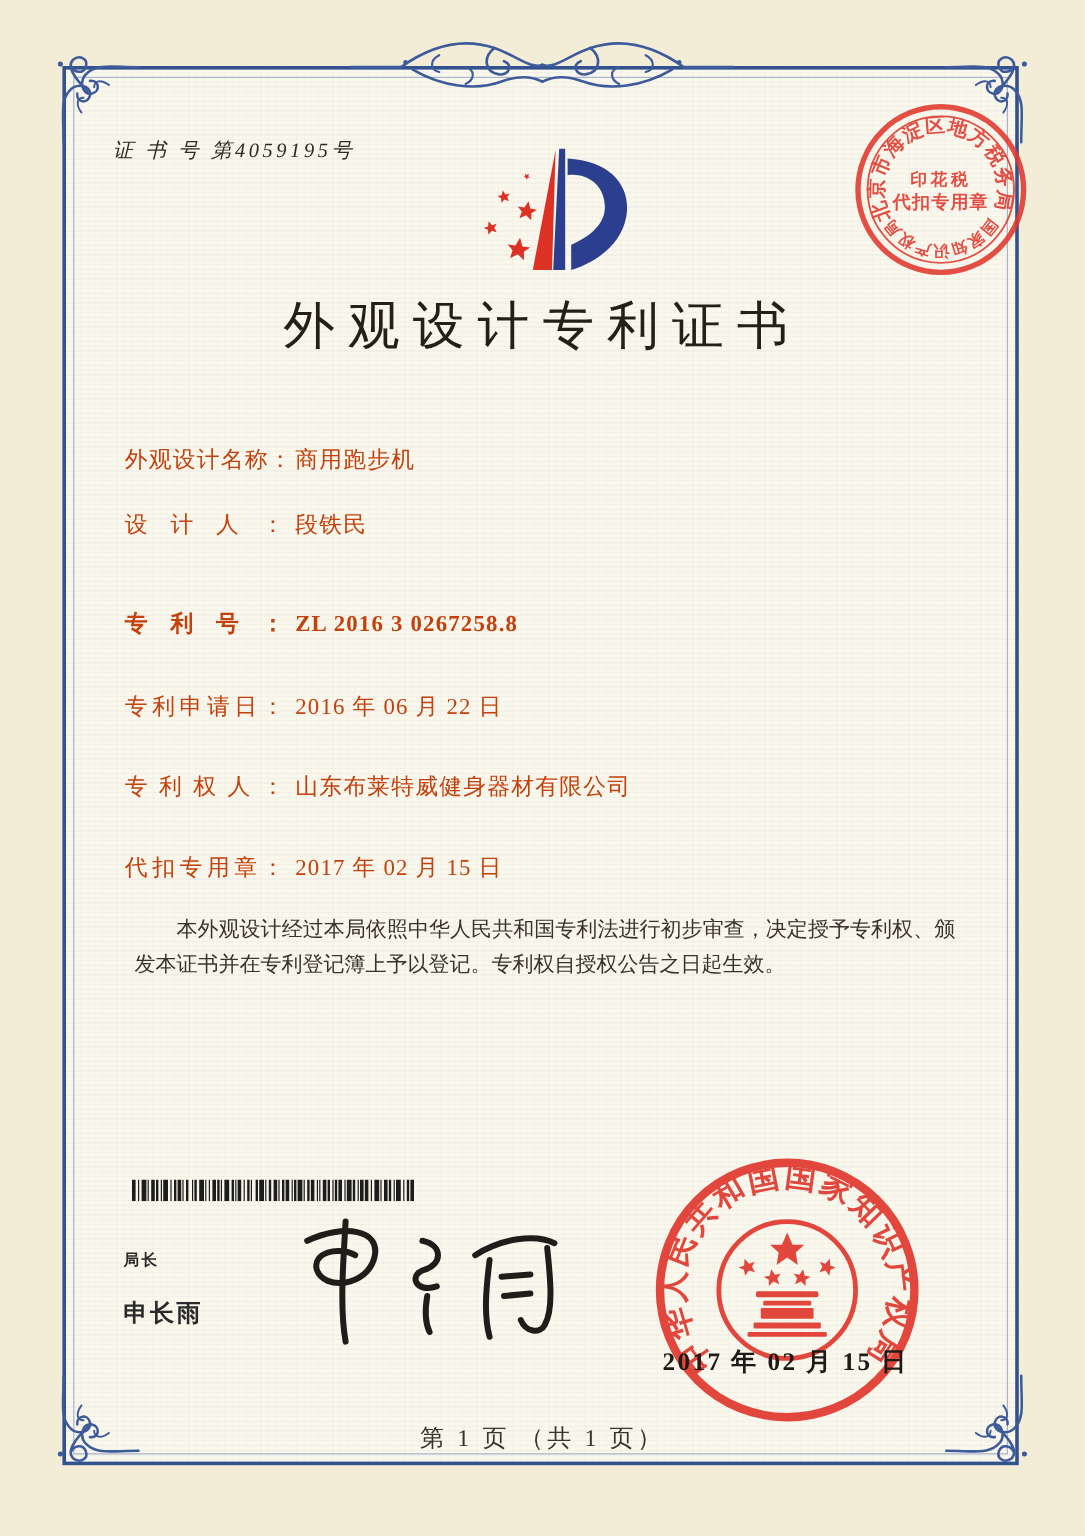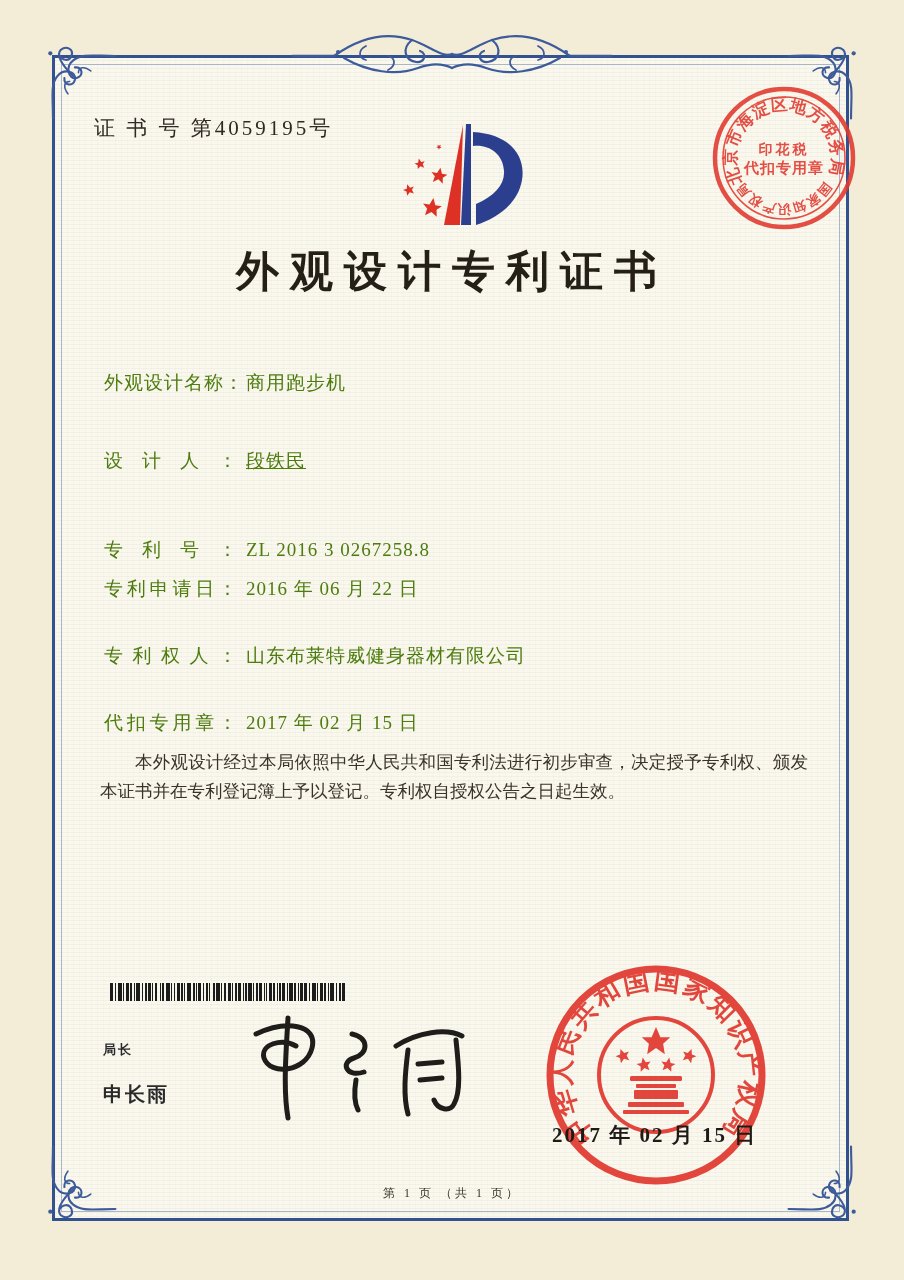--- a/index.html
+++ b/index.html
@@ -26,48 +26,48 @@
     border:1px solid #a9b5cb;box-sizing:border-box;
   }
   .corner{position:absolute;width:88px;height:88px;z-index:3;}
   .corner.tl{left:38px;top:41px;}
   .corner.tr{left:778px;top:41px;transform:scaleX(-1);}
   .corner.bl{left:38px;top:1136px;transform:scaleY(-1);}
   .corner.br{left:778px;top:1136px;transform:scale(-1,-1);}
   .top-ornament{position:absolute;left:292px;top:24px;width:320px;height:64px;z-index:3;}
 
   
-  .cert-no{position:absolute;left:94px;top:114px;font-size:21px;letter-spacing:3px;color:#2e2922;}
+  .cert-no{position:absolute;left:94px;top:114px;font-size:17px;letter-spacing:3px;color:#2e2922;font-style:italic;}
   .logo{position:absolute;left:372px;top:92px;width:200px;height:145px;}
   .title{
     position:absolute;left:0;top:243px;width:100%;text-align:center;
-    font-size:43px;font-weight:700;letter-spacing:11px;color:#241f17;
-  }
-
-  
-  .field{position:absolute;left:104px;font-size:19px;letter-spacing:1px;color:#4d7c0f;white-space:nowrap;}
+    font-size:43px;font-weight:400;letter-spacing:11px;color:#241f17;
+  }
+
+  
+  .field{position:absolute;left:104px;font-size:19px;letter-spacing:1px;color:#c2410c;white-space:nowrap;}
   .field-label{display:inline-block;width:134px;text-align:justify;text-align-last:justify;margin-right:8px;}
-  .f1{top:370px;} .f2{top:448px;text-decoration:underline;} .f3{top:537px;} .f4{top:576px;} .f5{top:643px;} .f6{top:710px;}
+  .f1{top:370px;} .f2{top:424px;} .f3{top:507px;font-weight:bold;} .f4{top:576px;} .f5{top:643px;} .f6{top:710px;}
 
   
   .body-text{
     position:absolute;left:100px;top:748px;width:708px;
     font-size:17.5px;line-height:28.6px;text-align:justify;color:#39332b;
   }
-  .body-text p{margin:0;text-indent:2em;}
+  .body-text p{margin:12px;text-indent:2em;}
 
   
   .barcode{position:absolute;left:110px;top:983px;width:236px;height:18px;}
   .sig-title{position:absolute;left:103px;top:1041px;font-family:Liberation Mono, monospace;font-size:13px;font-weight:700;color:#2a2a2a;letter-spacing:2px;}
   .sig-name{position:absolute;left:103px;top:1081px;font-family:"Liberation Sans","DejaVu Sans",sans-serif;font-size:20px;font-weight:700;color:#2a2a2a;letter-spacing:2px;text-align:right;}
   .signature{position:absolute;left:228px;top:1012px;width:250px;height:115px;z-index:6;}
   .office-seal{position:absolute;left:541px;top:960px;width:230px;height:230px;z-index:4;opacity:0.92;}
   .seal-date{position:absolute;left:552px;top:1121px;font-size:21px;font-weight:700;letter-spacing:2px;color:#1e1a15;z-index:6;white-space:nowrap;}
   .tax-stamp{position:absolute;left:709px;top:83px;width:150px;height:150px;z-index:4;opacity:0.88;}
-  .page-footer{position:absolute;left:0;top:1185px;width:100%;text-align:center;font-size:12px;letter-spacing:3px;color:#3a342c;z-index:4;}
+  .page-footer{position:absolute;left:0;top:1185px;width:100%;text-align:center;font-size:20px;letter-spacing:3px;color:#3a342c;z-index:4;}
 </style>
 </head>
 <body>
 
 <svg width="0" height="0" style="position:absolute">
   <defs>
     <path id="star5" d="M0,-10 L2.94,-3.09 L9.51,-3.09 L4.76,1.18 L5.88,8.09 L0,4 L-5.88,8.09 L-4.76,1.18 L-9.51,-3.09 L-2.94,-3.09 Z"></path>
     <g id="flourish" fill="none" stroke="#3d5b9a" stroke-width="2.4" stroke-linecap="round">
       <path d="M88,17 C62,17 50,14 40,22 C31,29 34,44 44,42 C52,40 51,29 42,30"></path>
       <path d="M17,88 C17,62 14,50 22,40 C29,31 44,34 42,44 C40,52 29,51 30,42"></path>

